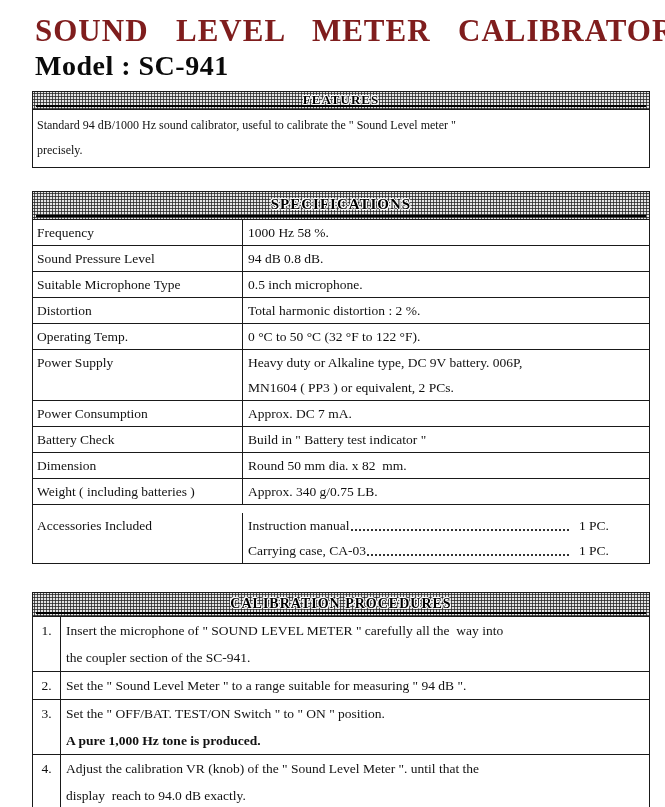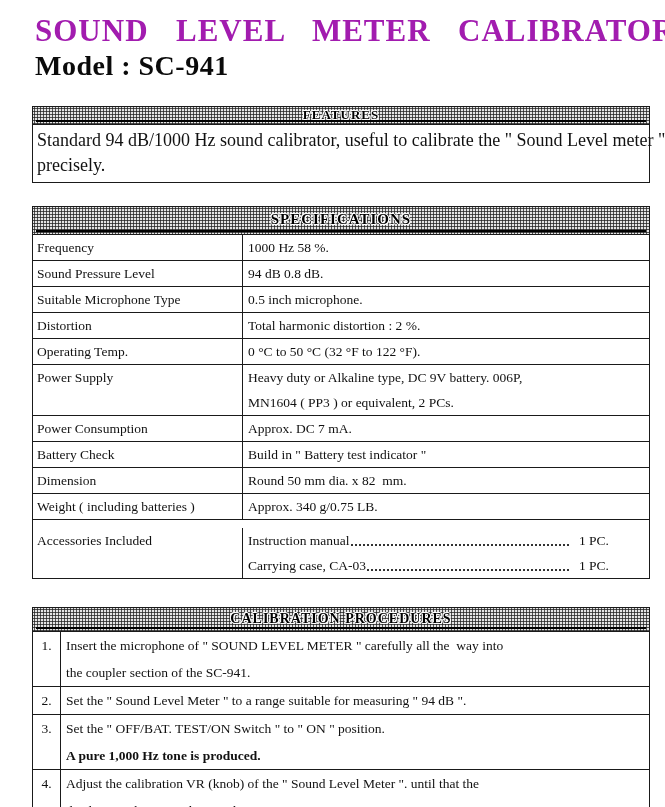--- a/index.html
+++ b/index.html
@@ -3,27 +3,27 @@
 <meta charset="utf-8">
 <style>
   html,body{margin:0;padding:0;}
   body{
     width:665px;height:807px;background:#ffffff;color:#111;
     font-family:"Liberation Serif","DejaVu Serif",serif;
     position:relative;overflow:hidden;
   }
   .title{
     margin:13px 0 0 35px;font-size:31px;font-weight:bold;
-    letter-spacing:1px;word-spacing:5px;white-space:pre;color:#a21caf;
+    letter-spacing:1px;word-spacing:5px;white-space:pre;color:#7f1d1d;
   }
   .model{
     margin:1px 0 0 35px;font-size:28px;font-weight:bold;letter-spacing:.5px;color:#0a0a0a;
   }
   .sec{margin-left:32px;width:618px;}
-  .features-sec{margin-top:24px;}
+  .features-sec{margin-top:9px;}
   .spec-sec{margin-top:23px;}
   .proc-sec{margin-top:24px;}
 
   .sec-hdr{
     position:relative;border:1px solid #1a1a1a;text-align:center;
     background-color:#e4e4e4;
     background-image:radial-gradient(circle at 1.5px 1.5px,#2b2b2b .9px,transparent 1.4px);
     background-size:3px 3px;
     font-weight:bold;color:#000;
   }
@@ -31,21 +31,21 @@
     position:relative;z-index:2;letter-spacing:1px;
     text-shadow:1px 0 0 #fff,-1px 0 0 #fff,0 1px 0 #fff,0 -1px 0 #fff,1px 1px 0 #fff,-1px -1px 0 #fff;
   }
   .hdr-rule{position:absolute;left:3px;right:3px;bottom:2px;height:2px;background:#000;z-index:1;}
   .features-hdr{height:17px;line-height:15px;font-size:13px;}
   .spec-hdr{height:27px;line-height:24px;font-size:15px;}
   .proc-hdr{height:23px;line-height:21px;font-size:14px;margin-top:28px;}
 
   .features-body{
     border:1px solid #1a1a1a;border-top:none;
-    padding:3px 4px 4px 4px;font-size:18px;
+    padding:3px 4px 4px 4px;font-size:12px;
   }
   .features-body .fline{height:25px;line-height:25px;white-space:pre;}
 
   .dtable{border:1px solid #1a1a1a;border-top:none;}
   .srow{display:flex;border-bottom:1px solid #1a1a1a;align-items:flex-end;}
   .srow:last-child{border-bottom:none;margin-top:8px;}
   .scell-l{
     width:205px;border-right:1px solid #1a1a1a;
     padding-left:4px;font-size:13.5px;line-height:25px;white-space:pre;
   }

